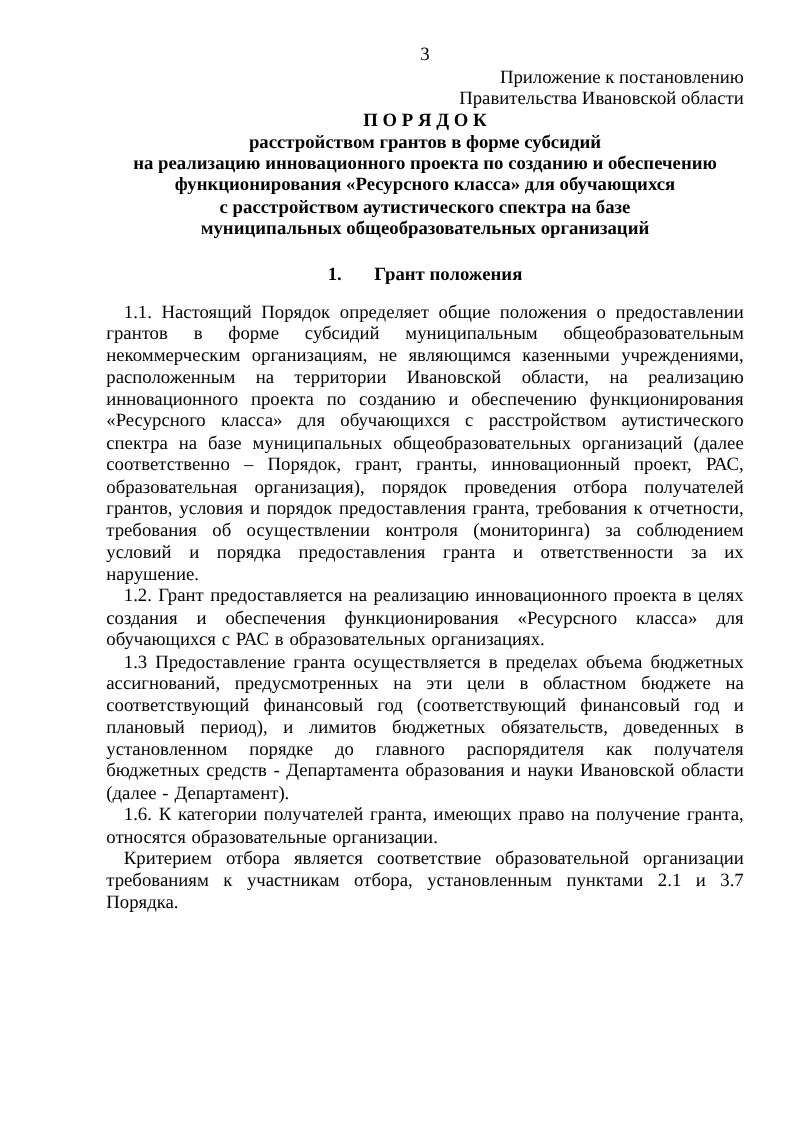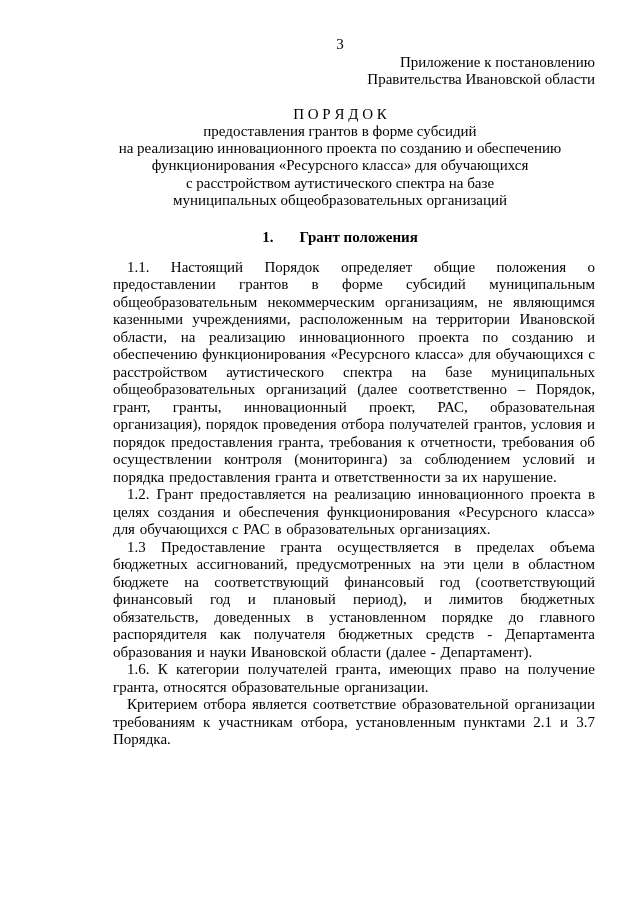--- a/index.html
+++ b/index.html
@@ -23,37 +23,35 @@
   .page-number {
     text-align: center;
   }
   .annex {
     text-align: right;
   }
   .annex .line {
     white-space: nowrap;
   }
   .doc-title {
-    margin-top: 17px;
     text-align: center;
-    font-weight: normal;
+    font-weight: bold;
     line-height: 17.3px;
   }
   .section-heading {
     margin-top: 20px;
     text-align: center;
     font-weight: bold;
   }
   .section-heading .num {
     display: inline-block;
     margin-right: 26px;
   }
   .body-text {
     margin-top: 12px;
-    margin-left: 28px;
   }
   .body-text p {
     margin: 0;
     text-align: justify;
     text-align-last: left;
     text-indent: 14px;
     word-spacing: 0.06em;
   }
 </style>
 </head>
@@ -63,21 +61,21 @@
 
   <div class="page-number">3</div>
 
   <div class="annex">
     <div class="line">Приложение к постановлению</div>
     <div class="line">Правительства Ивановской области</div>
   </div>
 
   <div class="doc-title">
     <div>П О Р Я Д О К</div>
-    <div>предоставления грантов в форме субсидий</div>
+    <div>расстройством грантов в форме субсидий</div>
     <div>на реализацию инновационного проекта по созданию и обеспечению</div>
     <div>функционирования «Ресурсного класса» для обучающихся</div>
     <div>с расстройством аутистического спектра на базе</div>
     <div>муниципальных общеобразовательных организаций</div>
   </div>
 
   <div class="section-heading">
     <span class="num">1.</span><span>Грант положения</span>
   </div>
 

